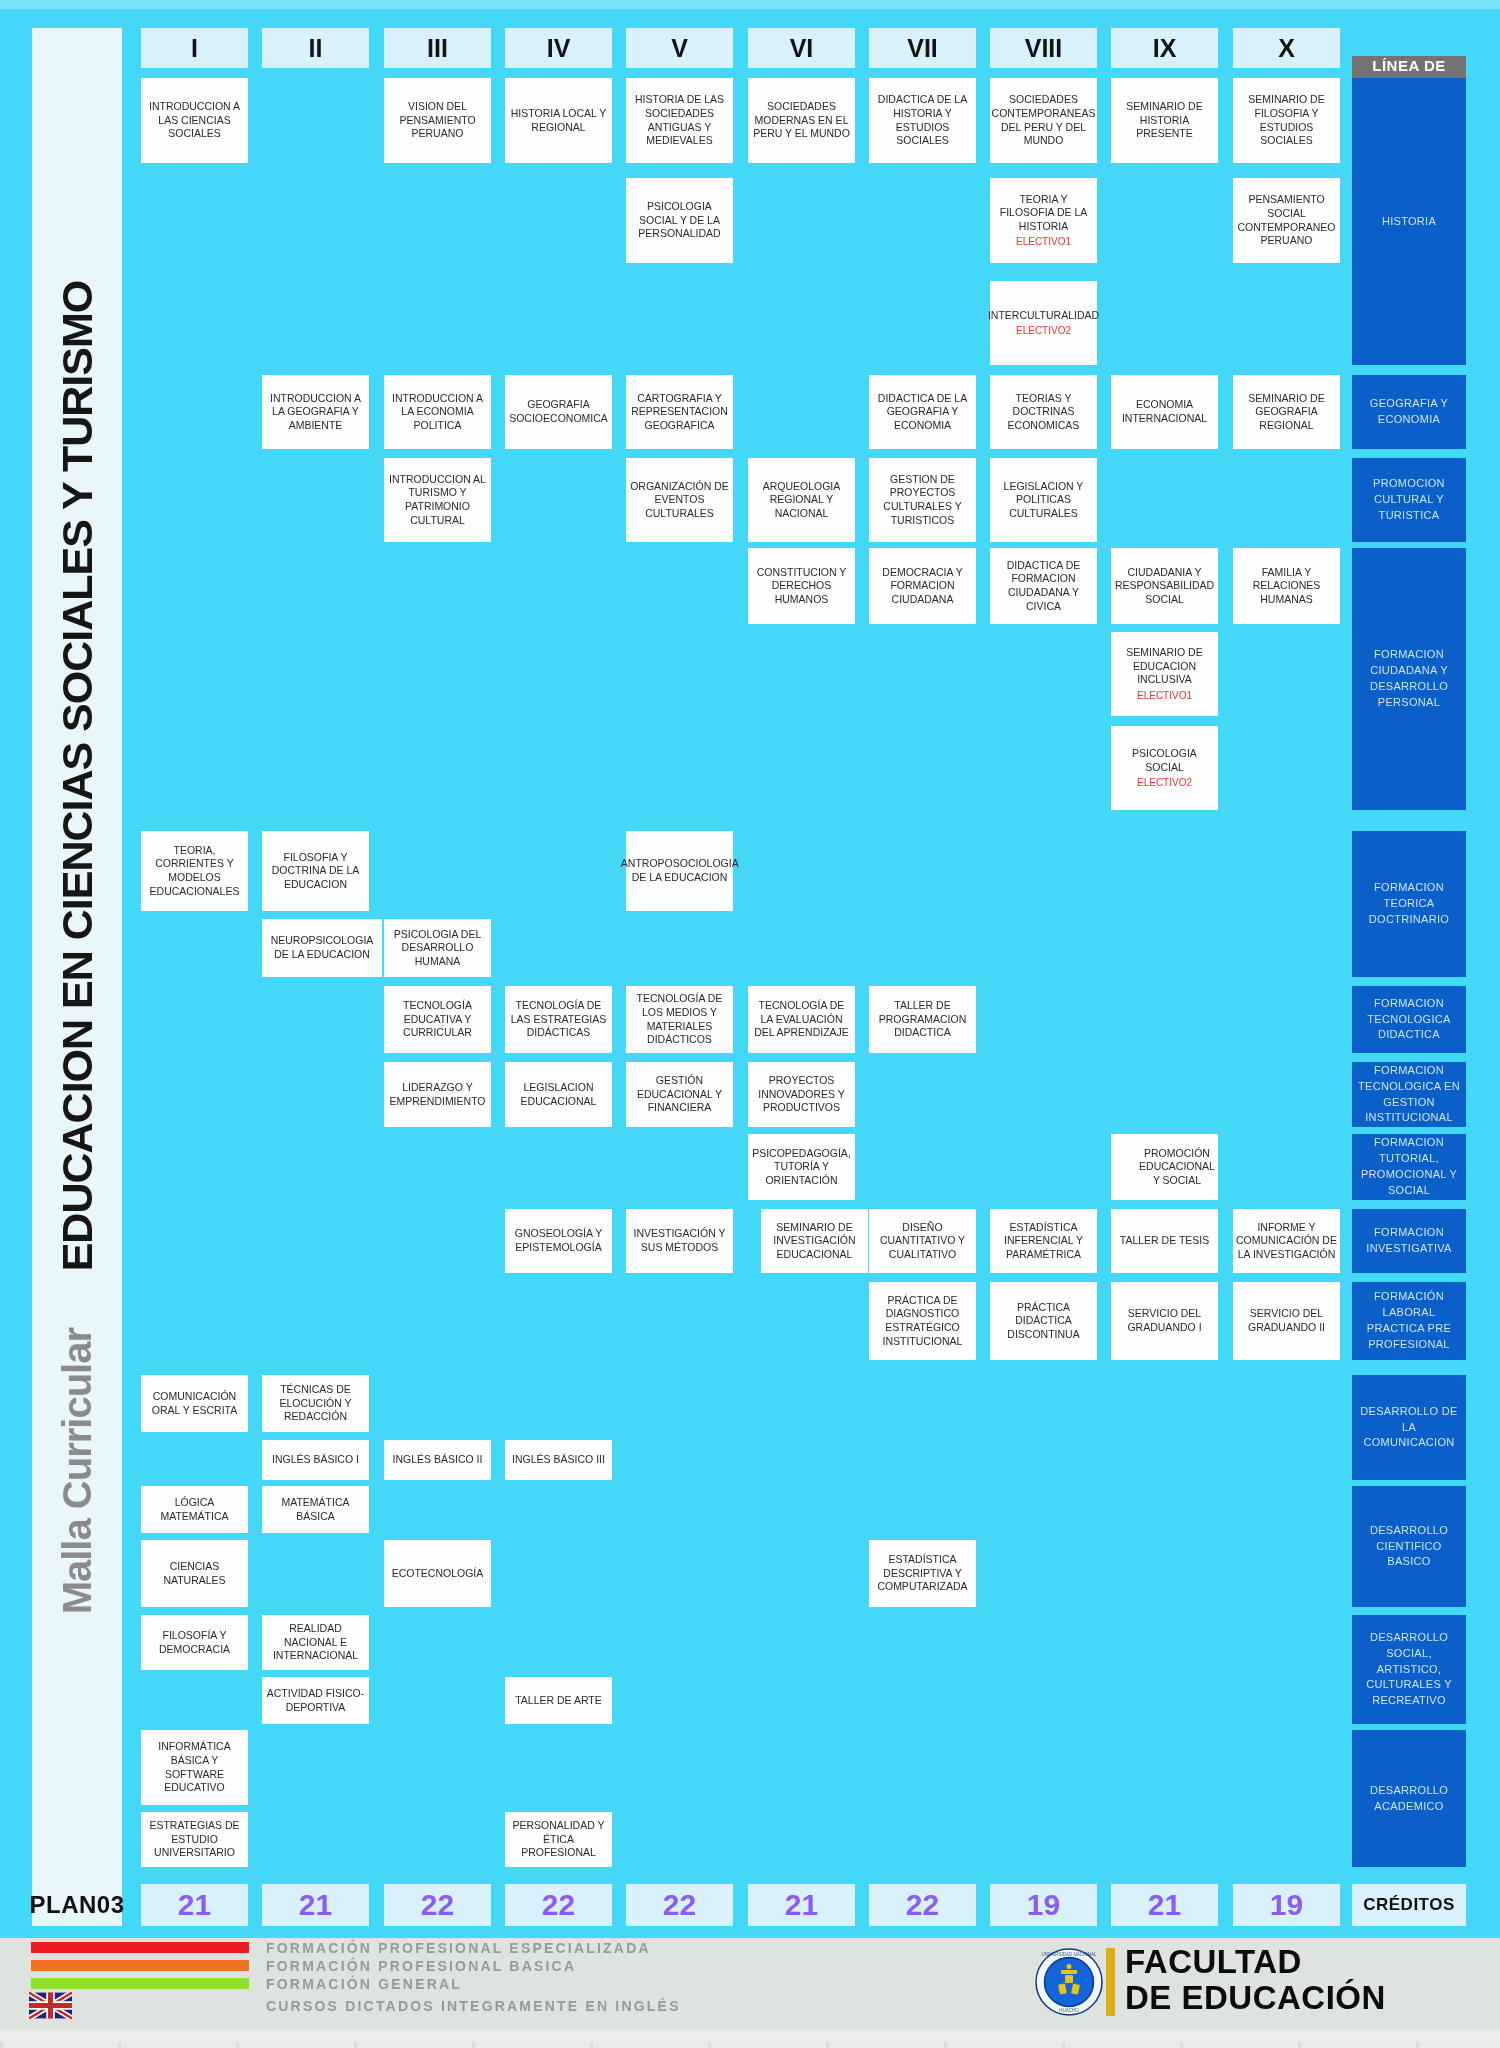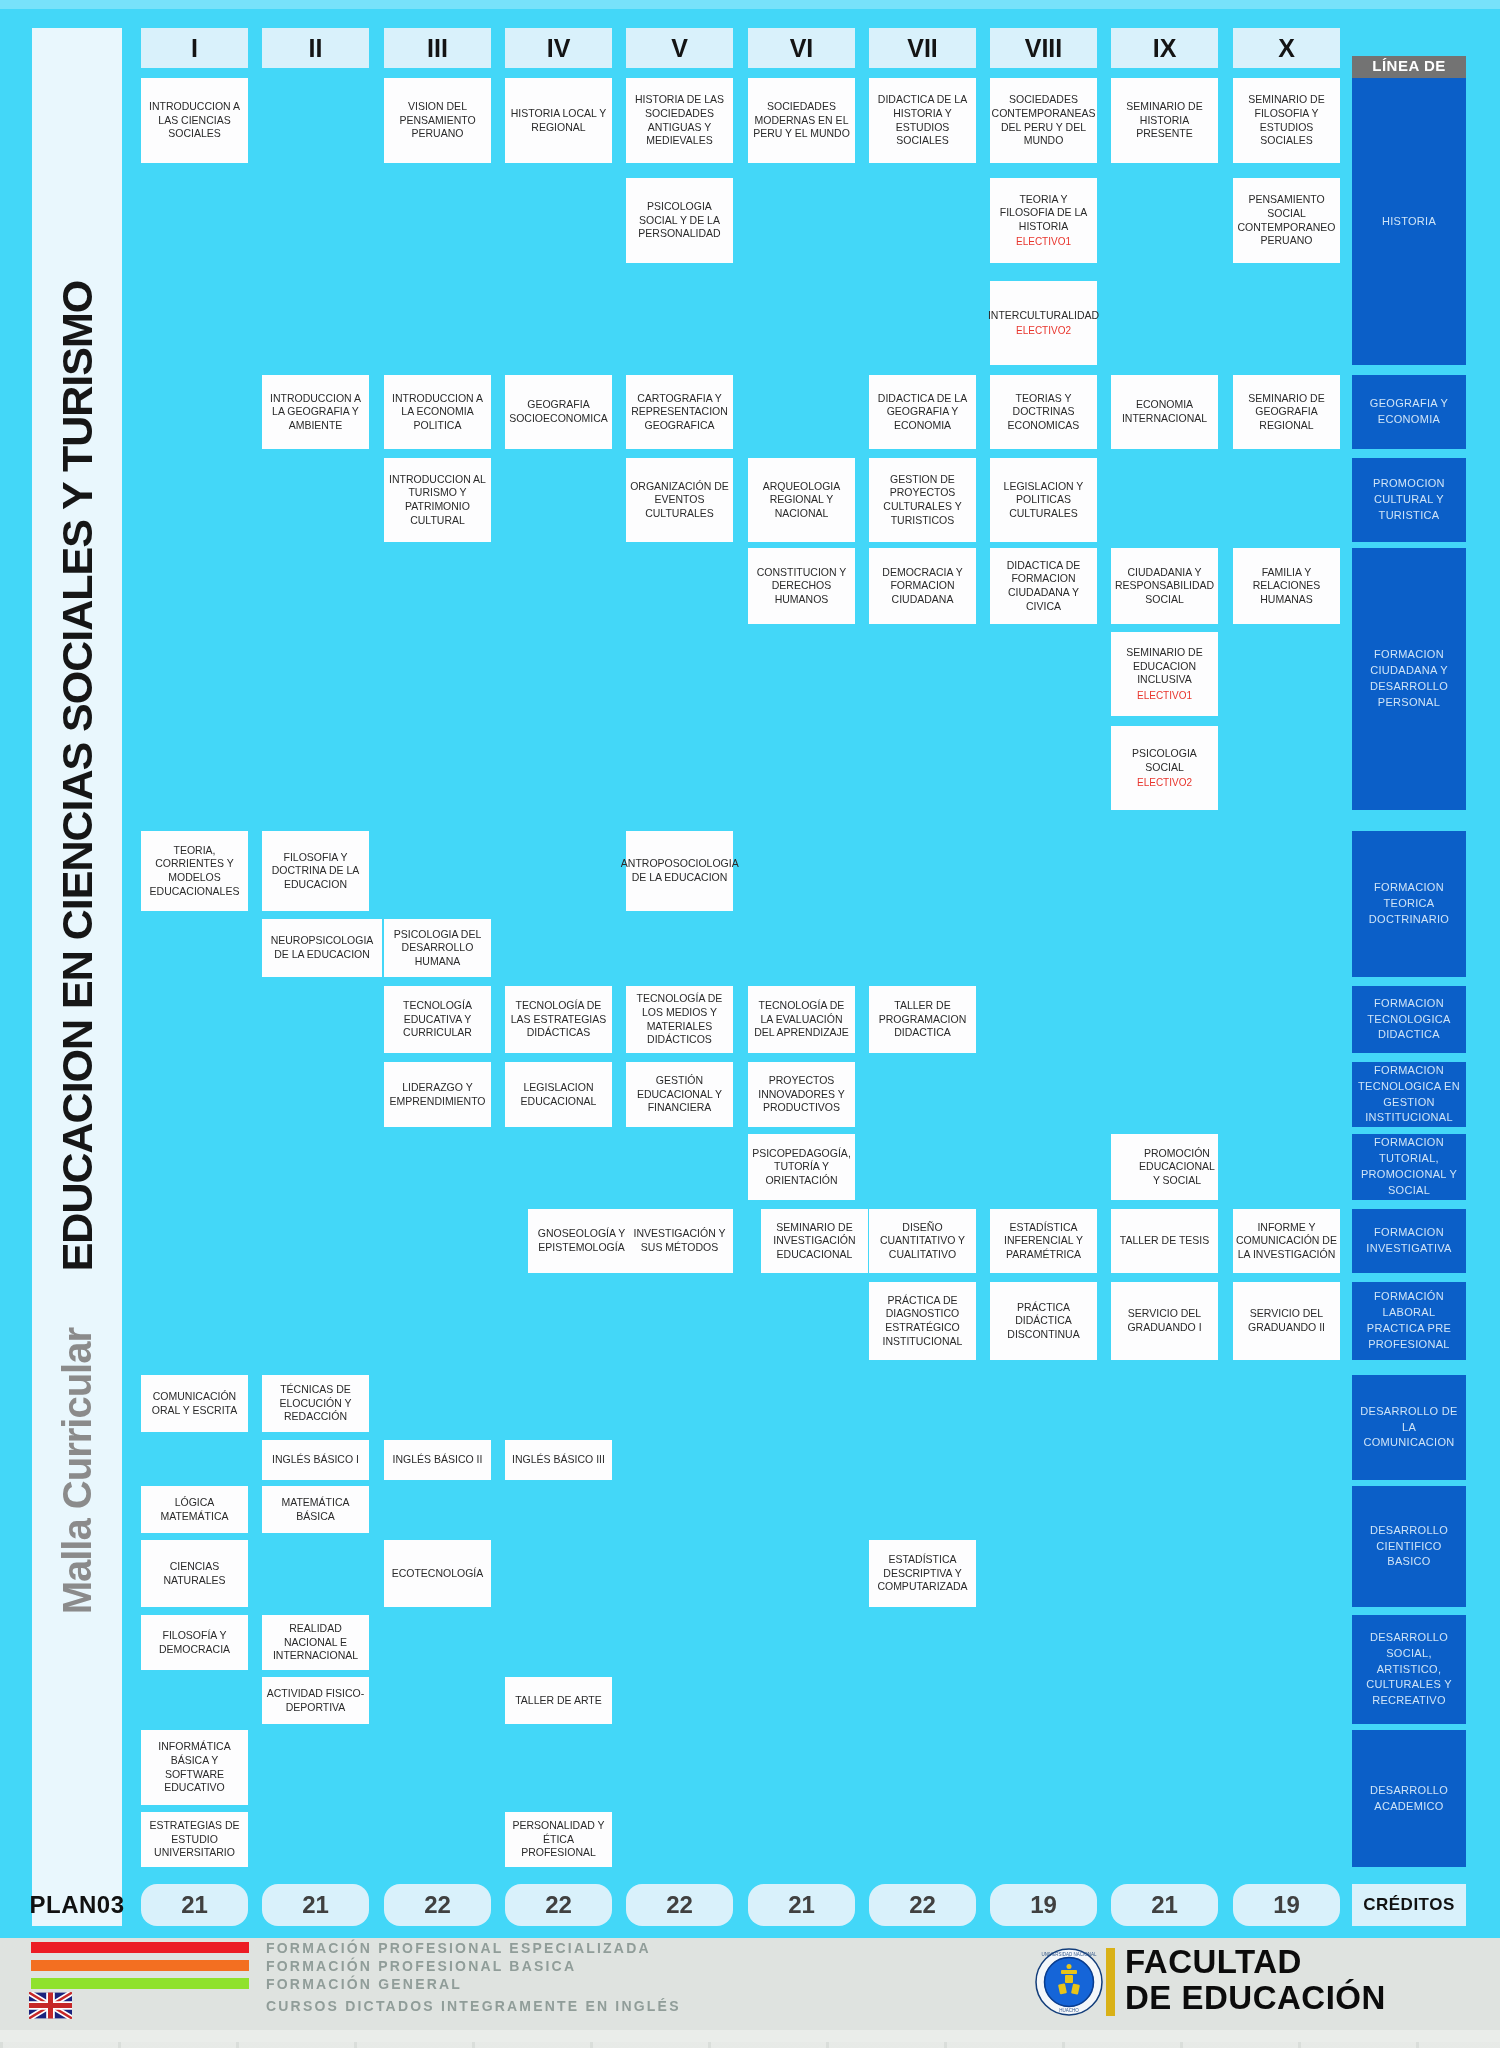--- a/index.html
+++ b/index.html
@@ -39,21 +39,21 @@
     position:absolute;background:#FDFDFE;display:flex;flex-direction:column;align-items:center;justify-content:center;
     text-align:center;font-size:10.5px;line-height:1.3;color:#2A2A2A;padding:2px 3px;box-sizing:border-box;
   }
   .elective{color:#E8352D;margin-top:2px;font-size:10px;}
   .cat{
     position:absolute;background:#0B5FC8;display:flex;align-items:center;justify-content:center;
     text-align:center;font-size:11px;line-height:1.45;color:#CFE4F7;letter-spacing:.3px;padding:2px 4px;box-sizing:border-box;
   }
   .credit-cell{
     position:absolute;background:#D9F1FB;display:flex;align-items:center;justify-content:center;
-    font-weight:700;font-size:24px;color:#404040;border-radius:16px;
+    font-weight:700;font-size:30px;color:#8b5cf6;
   }
   .creditos-cell{
     position:absolute;background:#D9F1FB;display:flex;align-items:center;justify-content:center;
     font-weight:700;font-size:17px;color:#111;letter-spacing:.5px;
   }
   
   #footer{position:absolute;left:0;top:1938px;width:1500px;height:110px;background:#DFE3E0;}
   #footer-strip{position:absolute;left:0;top:92px;width:1500px;height:18px;background:#EAEDEA;}
   #footer-ticks{
     position:absolute;left:0;top:104px;width:1500px;height:6px;
@@ -260,21 +260,21 @@
       </div>
       <div class="card" style="left: 748px; top: 1062px; width: 107px; height: 65px;">
         <div>PROYECTOS INNOVADORES Y PRODUCTIVOS</div>
       </div>
       <div class="card" style="left: 748px; top: 1134px; width: 107px; height: 66px;">
         <div>PSICOPEDAGOGÍA, TUTORÍA Y ORIENTACIÓN</div>
       </div>
       <div class="card" style="left: 1111px; top: 1134px; width: 107px; height: 66px; padding-left: 28px;">
         <div>PROMOCIÓN EDUCACIONAL Y SOCIAL</div>
       </div>
-      <div class="card" style="left: 505px; top: 1209px; width: 107px; height: 64px; margin-left: 23px;">
+      <div class="card" style="left: 505px; top: 1209px; width: 107px; height: 64px;">
         <div>GNOSEOLOGÍA Y EPISTEMOLOGÍA</div>
       </div>
       <div class="card" style="left: 626px; top: 1209px; width: 107px; height: 64px;">
         <div>INVESTIGACIÓN Y SUS MÉTODOS</div>
       </div>
       <div class="card" style="left: 748px; top: 1209px; width: 107px; height: 64px; margin-left: 13px;">
         <div>SEMINARIO DE INVESTIGACIÓN EDUCACIONAL</div>
       </div>
       <div class="card" style="left: 869px; top: 1209px; width: 107px; height: 64px;">
         <div>DISEÑO CUANTITATIVO Y CUALITATIVO</div>

